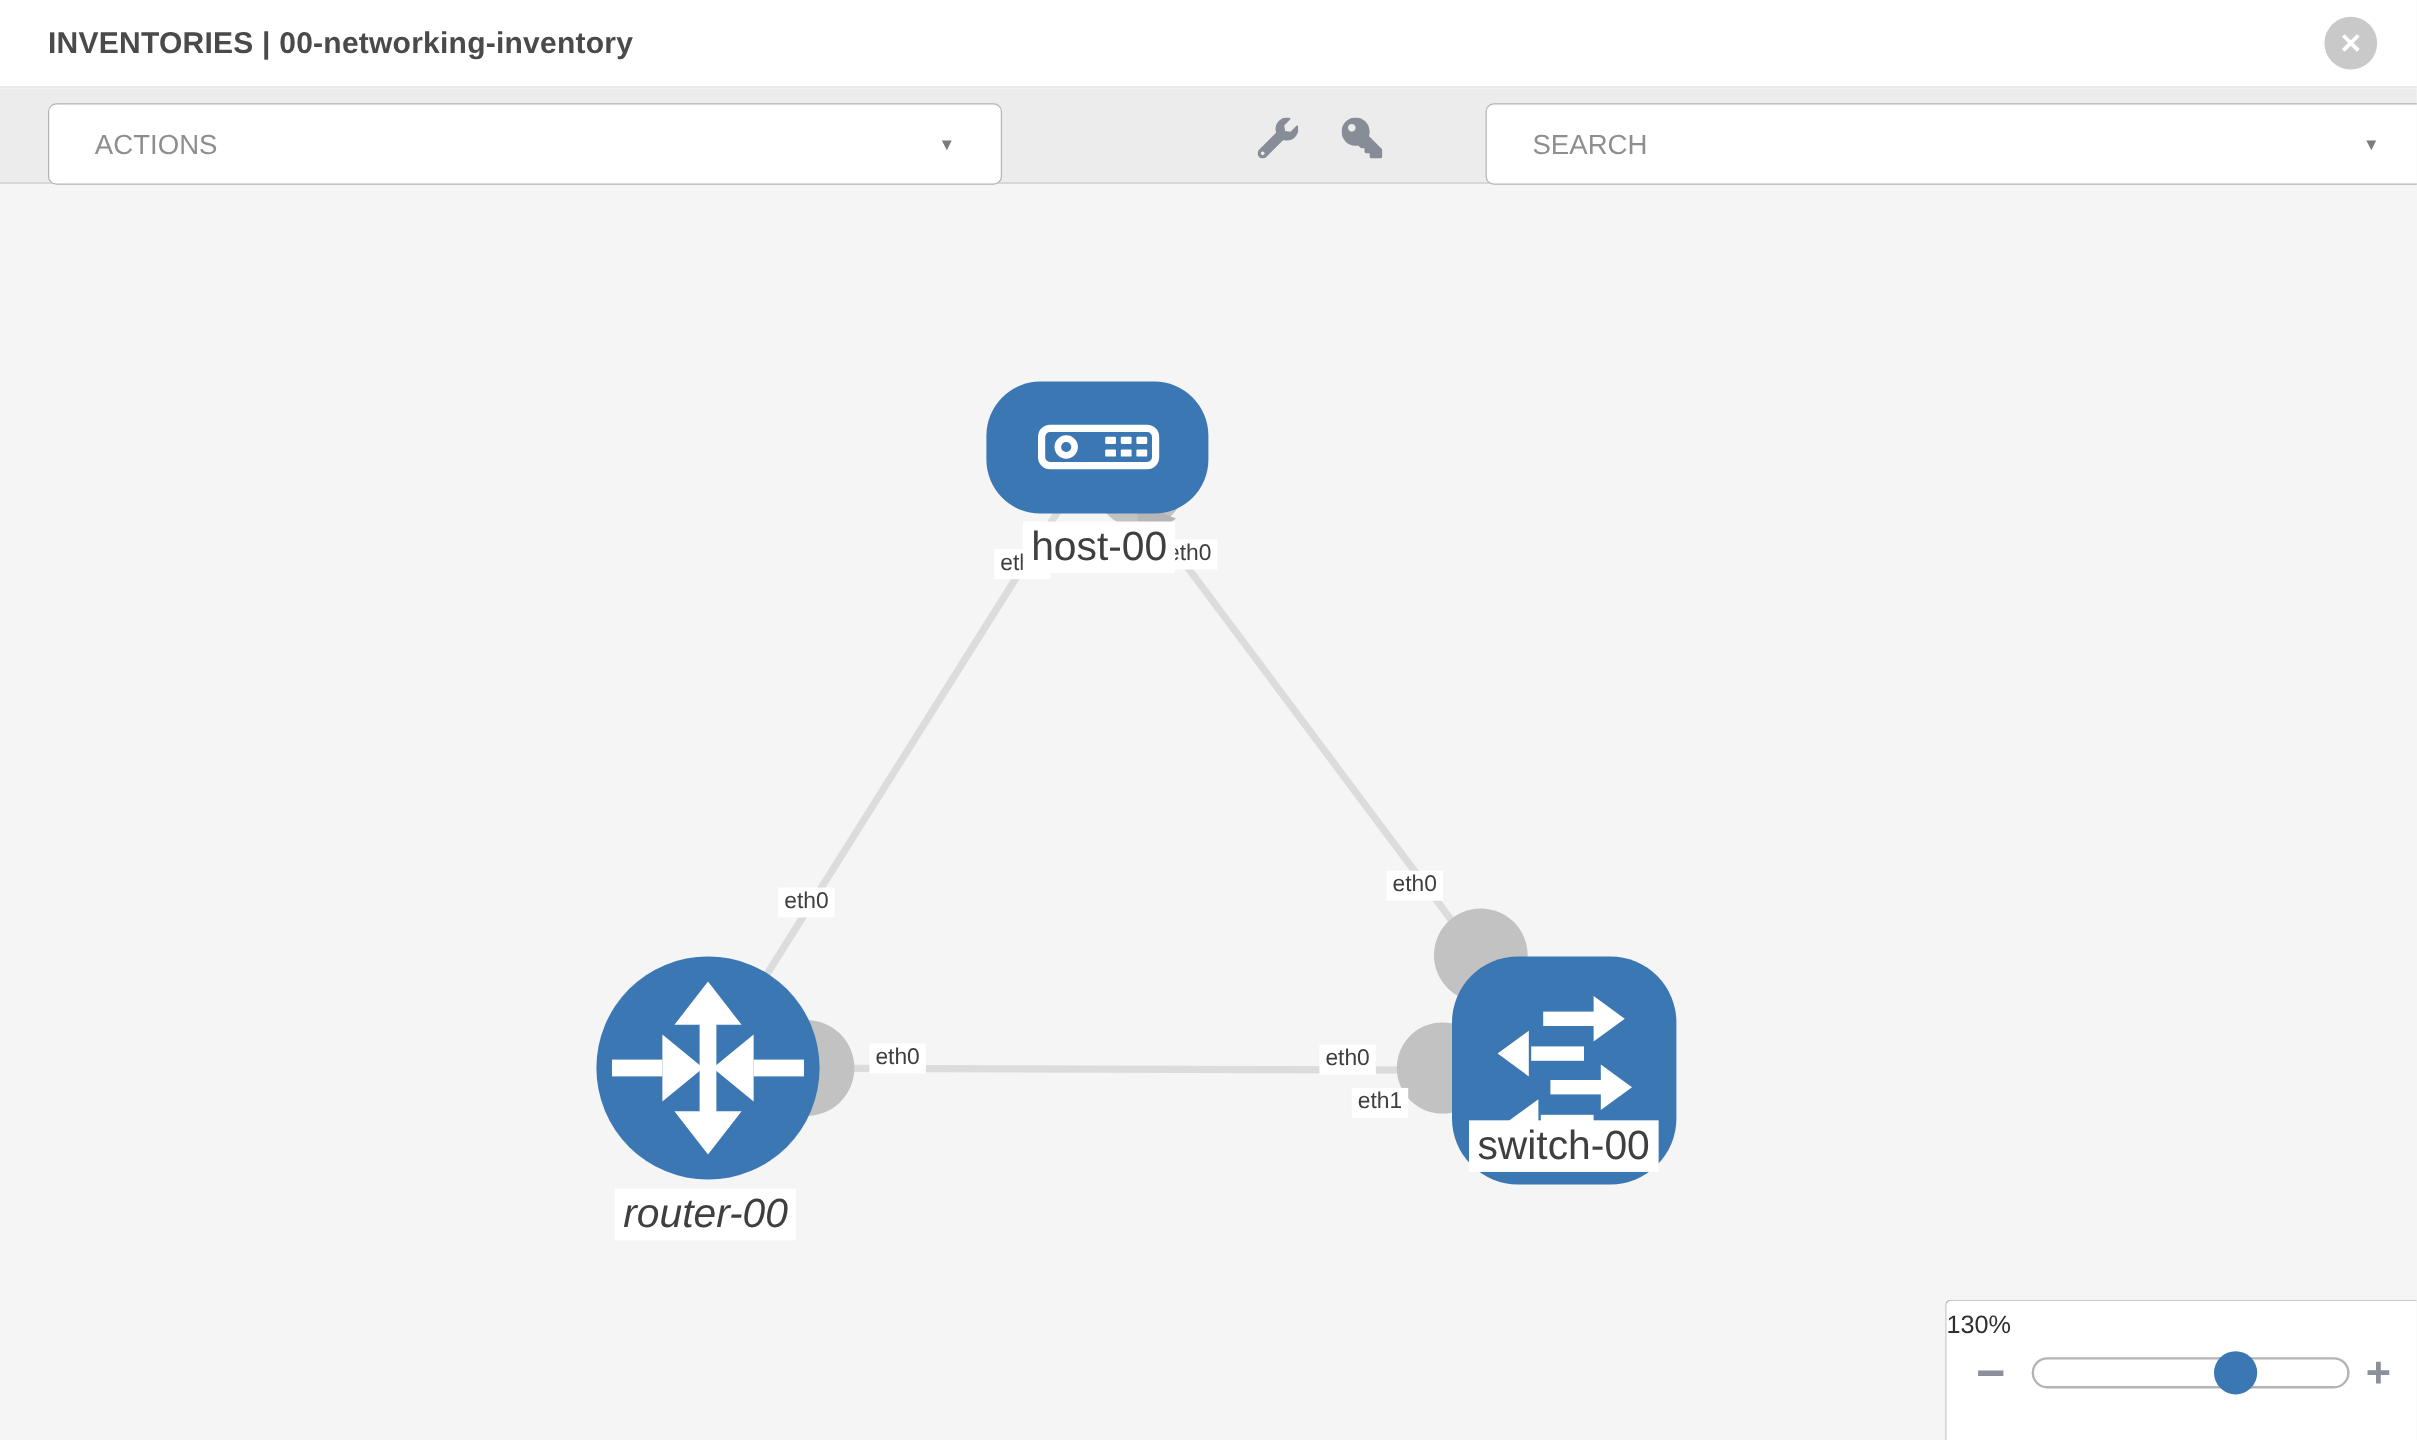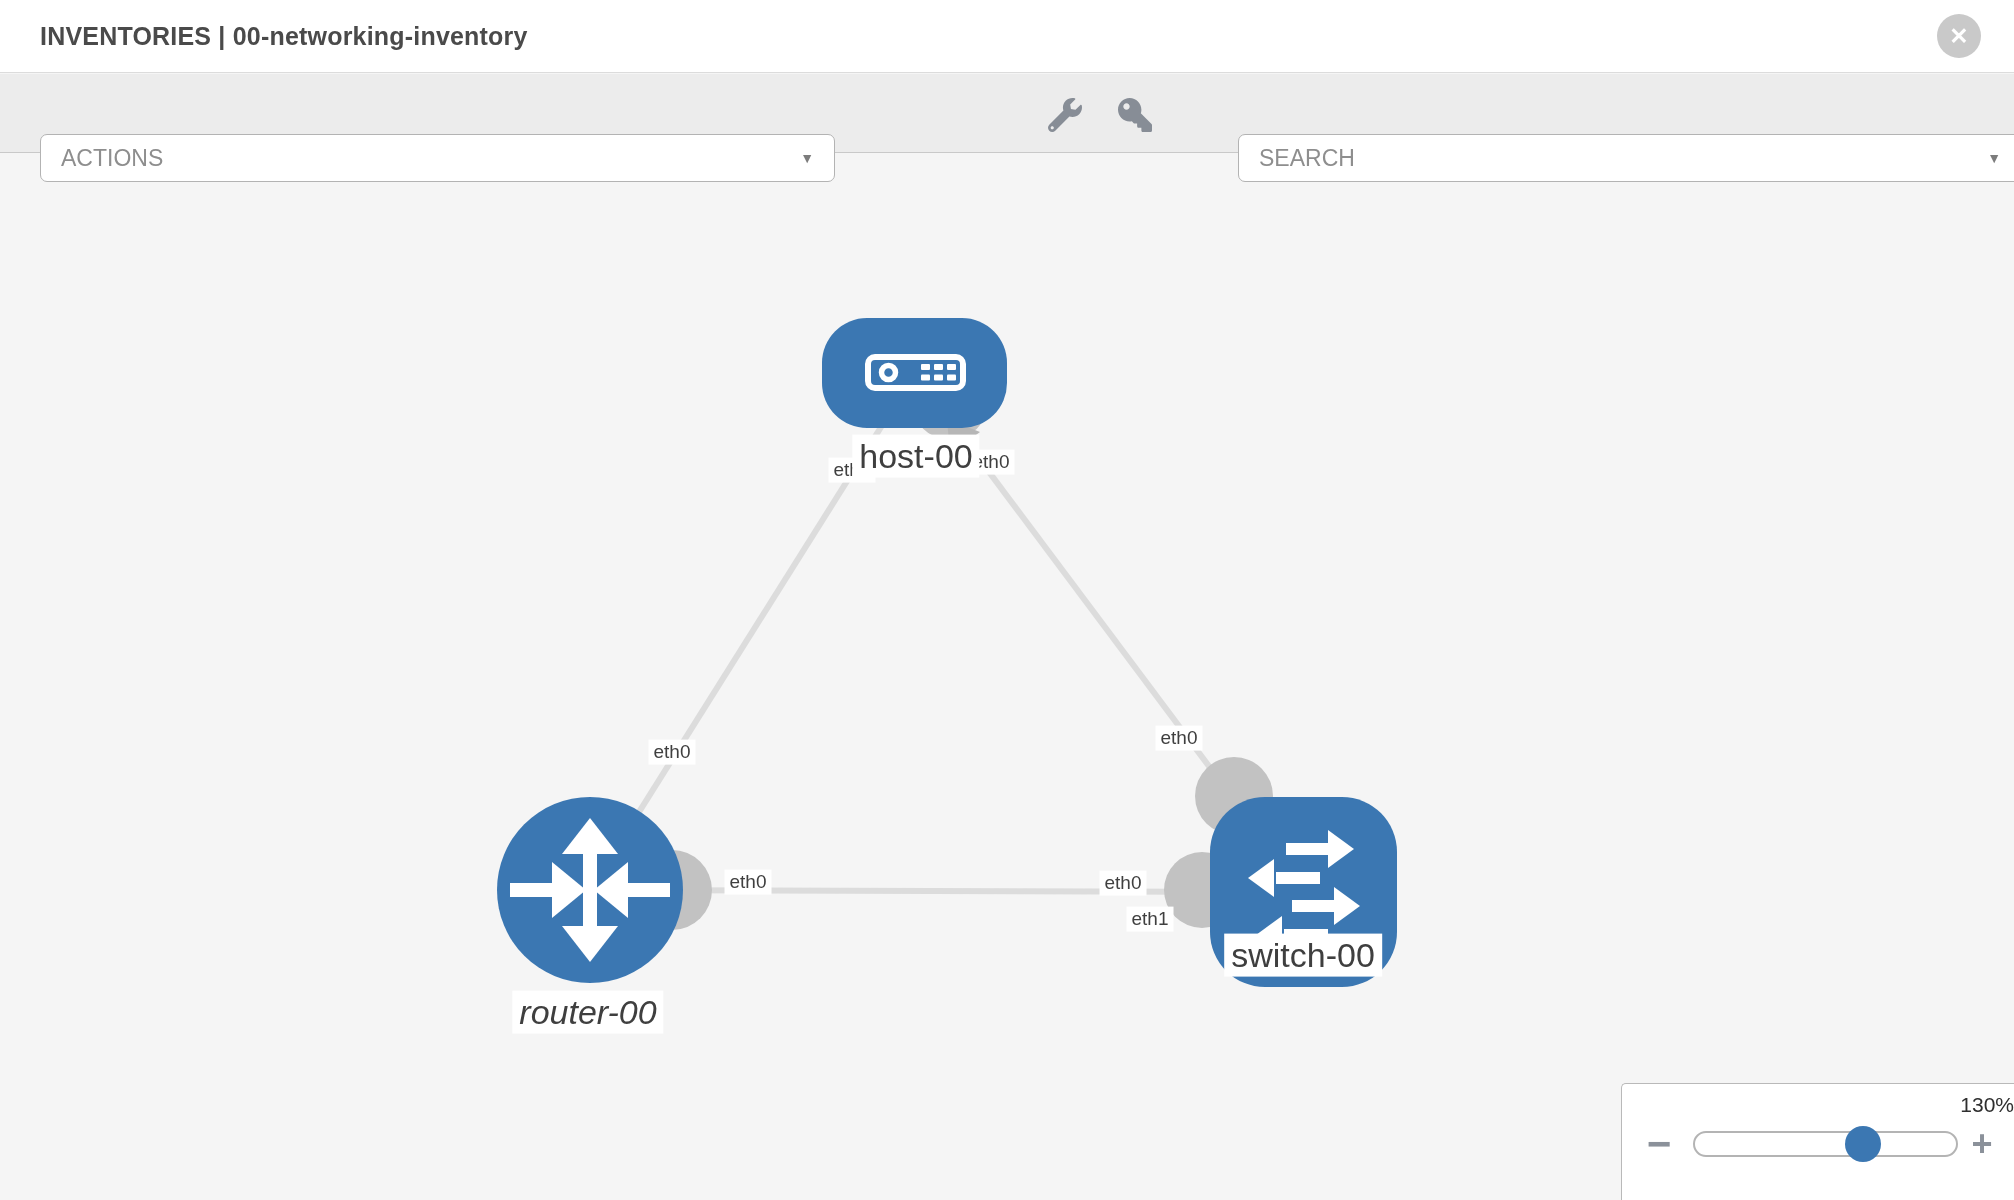--- a/index.html
+++ b/index.html
@@ -16,42 +16,42 @@
   .header { position:absolute; left:0; top:0; width:2014px; height:73px; background:#ffffff;
             border-bottom:1px solid #dcdcdc; display:flex; align-items:center; }
   .title { margin-left:40px; font-size:25px; font-weight:bold; color:#4a4a4a; letter-spacing:0.2px; }
   .close-btn { position:absolute; right:33px; top:14px; width:44px; height:44px; border-radius:50%;
                background:#c9c9c9; color:#ffffff; display:flex; align-items:center; justify-content:center;
                font-size:23px; font-weight:bold; cursor:pointer; }
 
   
   .toolbar { position:absolute; left:0; top:74px; width:2014px; height:79px; background:#ececec;
              border-bottom:1px solid #c9c9c9; }
-  .dropdown { position:absolute; top:12px; height:48px; background:#ffffff; border:1px solid #b3b3b3;
+  .dropdown { position:absolute; top:12px; height:68px; background:#ffffff; border:1px solid #b3b3b3;
               border-radius:7px; display:flex; align-items:center; justify-content:space-between;
-              padding:0 20px; color:#8e8e8e; font-size:23px; cursor:pointer;margin-top:48px; }
+              padding:0 38px; color:#8e8e8e; font-size:23px; cursor:pointer; }
   .dd-actions { left:40px;  width:795px; }
   .dd-search  { left:1238px; width:784px; }
   .caret { font-size:14px; color:#7c7c7c; }
   .icon-btn { position:absolute; top:95px; width:44px; height:40px; display:flex; align-items:center;
               justify-content:center; cursor:pointer; }
   .icon-btn svg { fill:#878d96; }
   .btn-wrench { left:1043px; }
   .btn-key    { left:1113px; }
 
   
   .chip { position:absolute; transform:translate(-50%,-50%); background:#ffffff; color:#3f3f3f;
           font-size:19px; line-height:1.2; padding:1px 5px; white-space:nowrap; }
   .chip.node-label { font-size:34px; padding:1px 7px; }
 
   
   .zoom-panel { position:absolute; left:1621px; top:1083px; width:393px; height:117px; background:#ffffff;
                 border:1px solid #b9b9b9; border-right:none; border-bottom:none;
                 border-top-left-radius:5px; }
-  .zoom-value { position:absolute; left:0; right:0; top:9px; text-align:right; font-size:21px; color:#2f2f2f; }
+  .zoom-value { position:absolute; left:0; right:0; top:9px; text-align:left; font-size:21px; color:#2f2f2f; }
   .zoom-btn { position:absolute; width:40px; height:44px; top:38px; display:flex; align-items:center;
               justify-content:center; font-weight:bold; color:#8b919a; cursor:pointer; }
   .zoom-out { left:17px; font-size:42px; }
   .zoom-in  { left:340px; font-size:36px; }
   .zoom-track { position:absolute; left:71px; top:47px; width:265px; height:26px; background:#ffffff;
                 border:2px solid #b4b4b4; border-radius:13px; cursor:pointer; }
   .zoom-handle { position:absolute; left:223px; top:42px; width:36px; height:36px; border-radius:50%;
                  background:#3b77b2; cursor:grab; }
 </style>
 </head>

